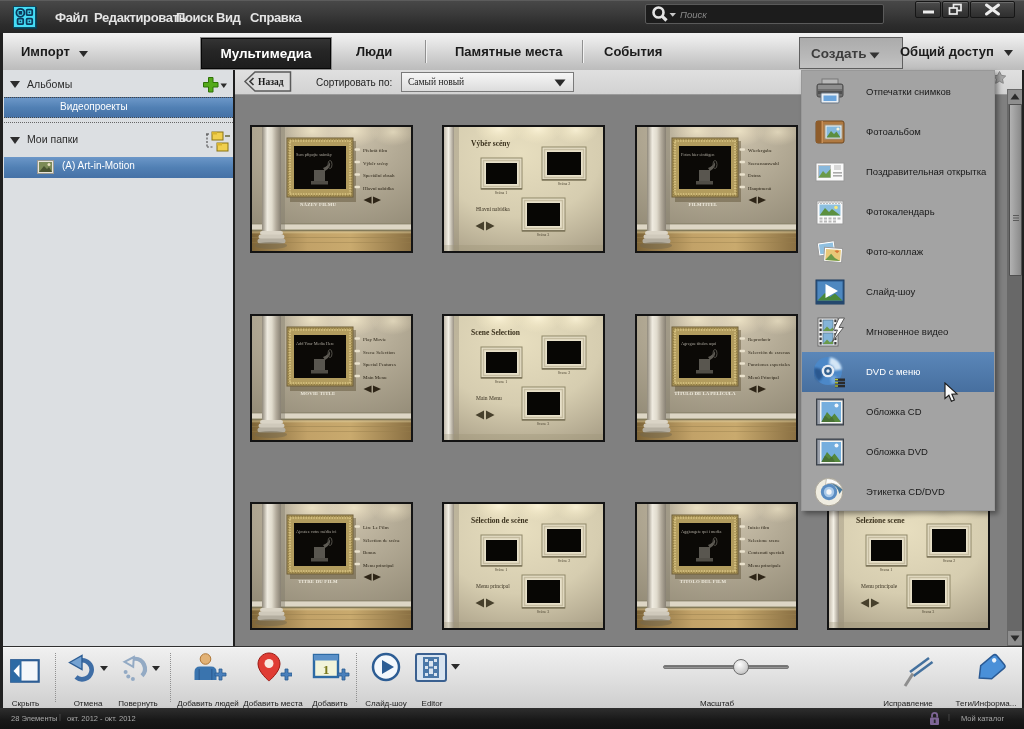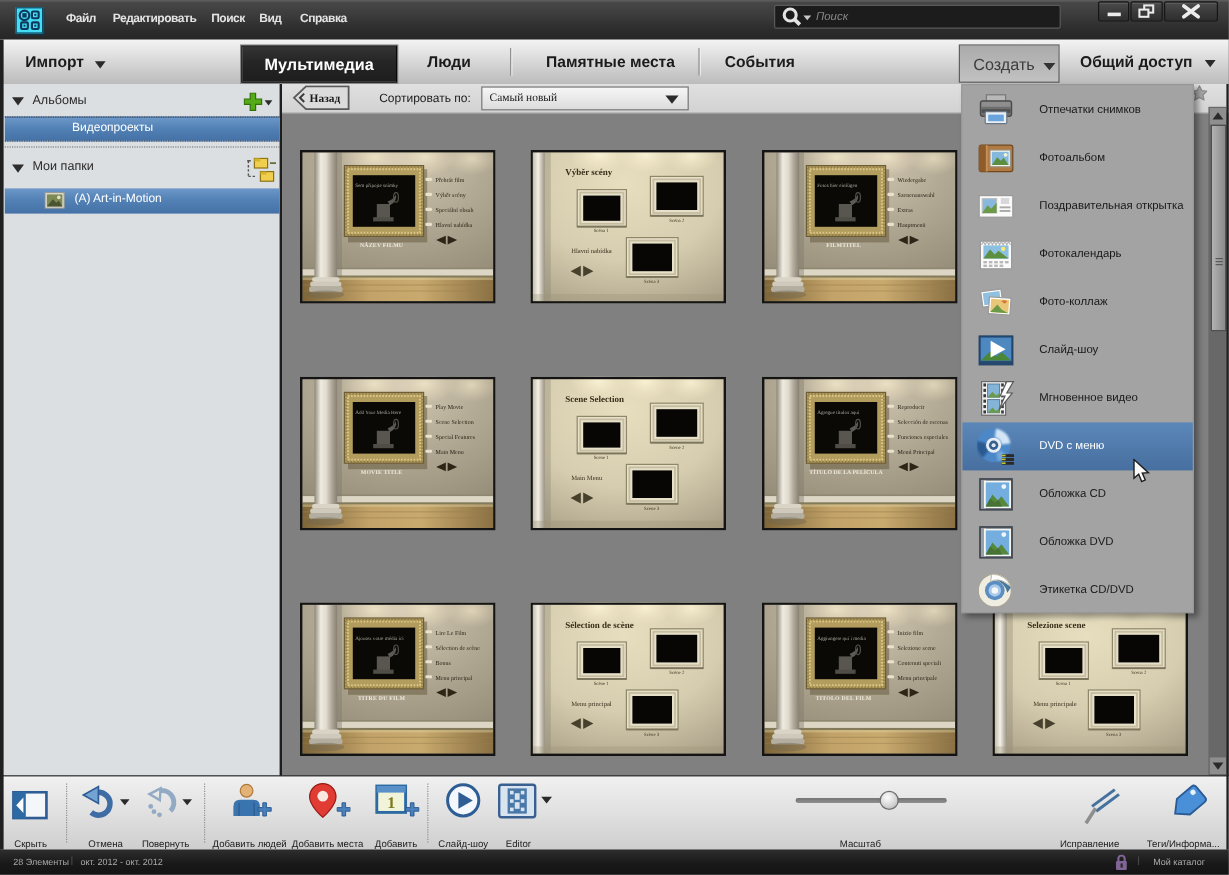--- a/index.html
+++ b/index.html
@@ -4,41 +4,41 @@
 <style>
 * { margin:0; padding:0; box-sizing:border-box; }
 html,body { width:1024px; height:729px; overflow:hidden; }
 body { font-family:"Liberation Sans", sans-serif; position:relative; background:#808080; }
 .abs { position:absolute; }
 
 
 #titlebar { left:0; top:0; width:1024px; height:33px;
   background:linear-gradient(#484848,#3a3a3a 40%,#2c2c2c 75%,#262626);
   border-top:1px solid #5c5c5c; }
-.mn { position:absolute; color:#e4e4e4; font-size:10px; font-weight:bold; letter-spacing:-0.4px; top:10px; white-space:nowrap; }
+.mn { position:absolute; color:#e4e4e4; font-size:13px; font-weight:bold; letter-spacing:-0.4px; top:10px; white-space:nowrap; }
 #logo { left:13px; top:6px; width:23px; height:22px;
   background:#45dcf5; border:1px solid #0b4a62; box-shadow:1px 1px 0 #083a4e; }
 #searchbox { left:645px; top:4px; width:239px; height:20px; background:#1c1c1c;
   border:1px solid #5a5a5a; border-radius:2px; }
 #searchbox .ph { position:absolute; left:34px; top:4px; color:#888; font-size:9.5px; font-style:italic; }
 .winbtn { position:absolute; top:1px; width:26px; height:17px; background:linear-gradient(#4c4c4c,#3a3a3a 55%,#2e2e2e);
   border:1px solid #161616; box-shadow:inset 0 1px 0 #6a6a6a; border-radius:2px; }
 
 
 #tabbar { left:0; top:33px; width:1024px; height:37px; border-bottom:0;
   background:linear-gradient(#f3f3f3,#e0e0e0 35%,#c6c6c6 80%,#bcbcbc); }
 #tabbar .lbl { position:absolute; white-space:nowrap; font-size:13px; font-weight:bold; color:#1b1b1b; top:11px; }
 #activetab { position:absolute; left:201px; top:5px; width:130px; height:31px;
   background:linear-gradient(#343434,#262626 40%,#1d1d1d); border:1px solid #060606;
   box-shadow:0 0 0 1px #8a8a8a; color:#fff; font-size:13.5px; font-weight:bold;
   text-align:center; line-height:29px; }
 .tabsep { position:absolute; top:7px; width:1px; height:23px; background:#909090; box-shadow:1px 0 0 #f2f2f2; }
-#createbtn { position:absolute; left:799px; top:4px; width:84px; height:32px;
+#createbtn { position:absolute; left:799px; top:4px; width:104px; height:32px;
   background:linear-gradient(#ababab,#b8b8b8 60%,#c2c2c2); border:1px solid #5f5f5f;
-  color:#3d3d3d; font-size:13.5px; font-weight:normal; }
+  color:#3d3d3d; font-size:13.5px; font-weight:bold; }
 
 
 #sortbar { left:235px; top:70px; width:789px; height:25px;
   background:linear-gradient(#e0e0e0,#d2d2d2); border-bottom:1px solid #9a9a9a; }
 #backbtn { position:absolute; left:243px; top:71px; width:49px; height:21px; }
 #sortdd { position:absolute; left:401px; top:72px; width:173px; height:20px;
   background:linear-gradient(#f6f6f6,#dcdcdc); border:1px solid #7a7a7a;
   font-size:9.5px; color:#1a1a1a; line-height:18px; padding-left:6px; white-space:nowrap;font-family:Liberation Serif, serif; }
 
 

